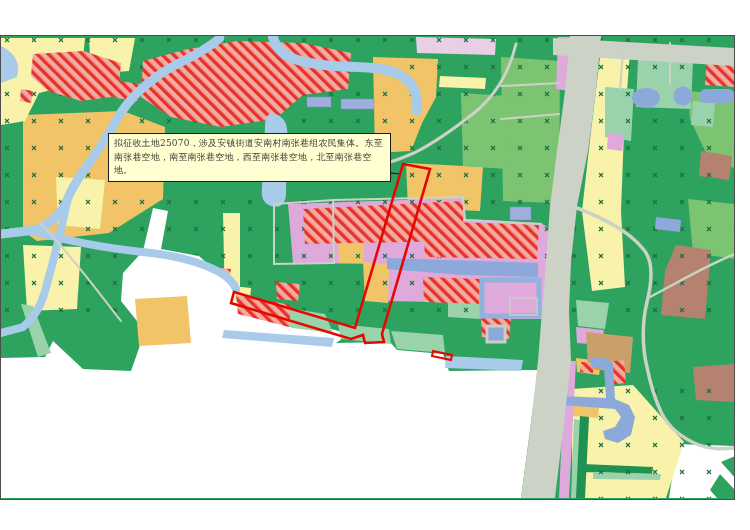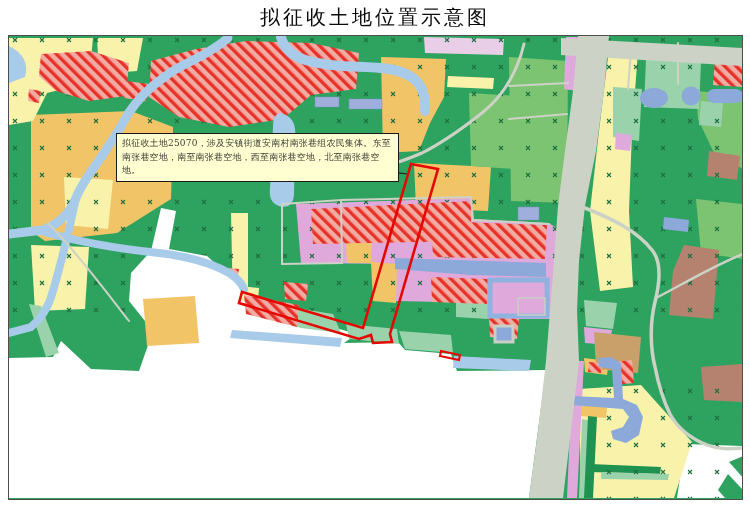--- a/index.html
+++ b/index.html
@@ -1,20 +1,20 @@
 <!DOCTYPE html>
 <html style="--land-green: #2ea360; --light-green: #7cc472; --mint-green: #9ad2ac; --dark-green-strip: #1f9150; --pale-yellow: #f8f2ab; --orange: #f2c468; --pink: #dfa9dc; --lavender: #e9cee8; --hatch-pink: #f2aba3; --hatch-red: #e63228; --water-blue: #a8cbe9; --pond-blue: #8ca9d9; --building-blue: #9faedc; --road-gray: #cdd2c6; --brown: #b5826f; --tan: #c9a06a; --highlight-red: #e50800; --callout-bg: #ffffd2; --marker-green: #1d6e3e;"><head>
 <meta charset="utf-8">
 <style>
   html,body{margin:0;padding:0;background:#fff;}
   .page{position:relative;width:750px;height:530px;background:#fff;overflow:hidden;
         font-family:"DejaVu Serif", serif;}
   .title{position:absolute;left:0;top:4px;width:750px;text-align:center;
          font-size:20px;letter-spacing:3px;color:#0a0a0a;font-weight:500;}
-  .map{position:absolute;left:8px;top:35px;width:733px;height:463px;
+  .map{position:absolute;left:0;top:35px;width:733px;height:463px;
        border:1px solid #4d4d4d;background:#7dd3fc;}
   .map svg{position:absolute;left:0;top:0;}
   .callout{position:absolute;left:107px;top:97px;width:271px;
            background:var(--callout-bg,#ffffd2);border:1px solid #1a1a1a;
            padding:3px 5px;font-size:9px;line-height:1.5;color:#3c3c34;
            letter-spacing:0.2px;}
   .scale{position:absolute;left:0;top:505px;width:750px;text-align:center;
          font-size:10px;color:#222;font-family:"Liberation Sans", sans-serif;}
   
   .f-green{fill:var(--land-green,#2ea360);}
@@ -34,21 +34,20 @@
   .f-white{fill:#ffffff;}
   .s-water{stroke:var(--water-blue,#a8cbe9);fill:none;stroke-linecap:round;}
   .s-road{stroke:var(--road-gray,#cdd2c6);fill:none;stroke-linecap:round;}
   .s-red{stroke:var(--highlight-red,#e50800);fill:none;stroke-linejoin:miter;}
 </style>
 </head>
 <body>
 
 <div class="page">
 
-  <div class="title">拟征收土地位置示意图</div>
 
   <div class="map">
     <svg width="733" height="463" viewBox="8 35 733 463" xmlns="http://www.w3.org/2000/svg">
       <defs>
         <pattern id="hatch" width="8" height="8" patternUnits="userSpaceOnUse" patternTransform="rotate(-45)">
           <rect width="8" height="8" style="fill:var(--hatch-pink,#f2aba3)"></rect>
           <rect width="3.4" height="8" style="fill:var(--hatch-red,#e63228)"></rect>
         </pattern>
         <pattern id="dots" width="27" height="27" patternUnits="userSpaceOnUse">
           <path d="M12,10 l4,4 M16,10 l-4,4" style="stroke:var(--marker-green,#1d6e3e)" stroke-width="1.1" fill="none"></path>

